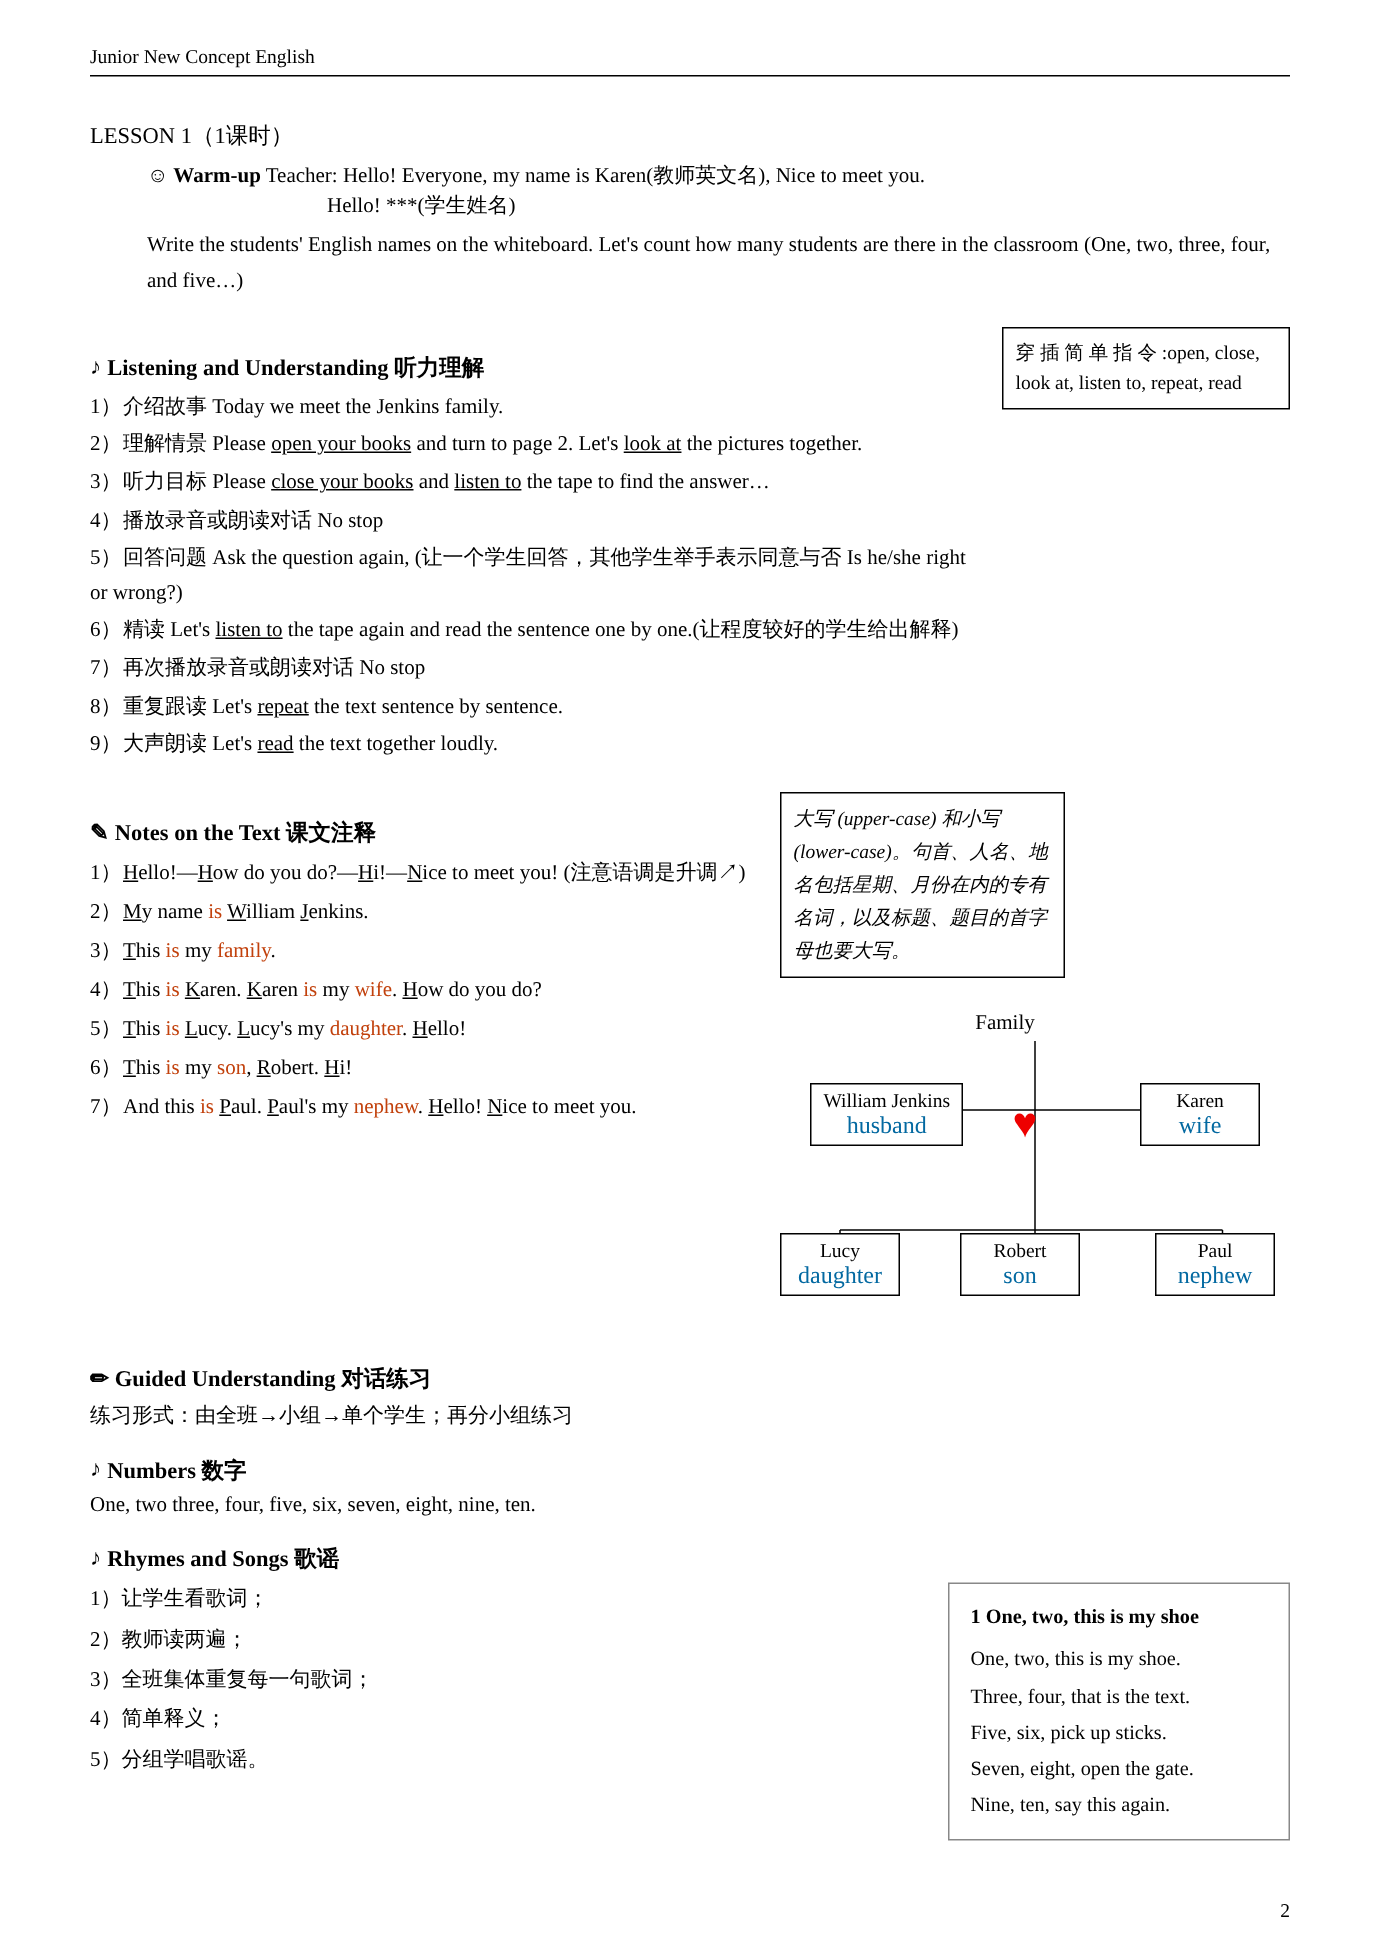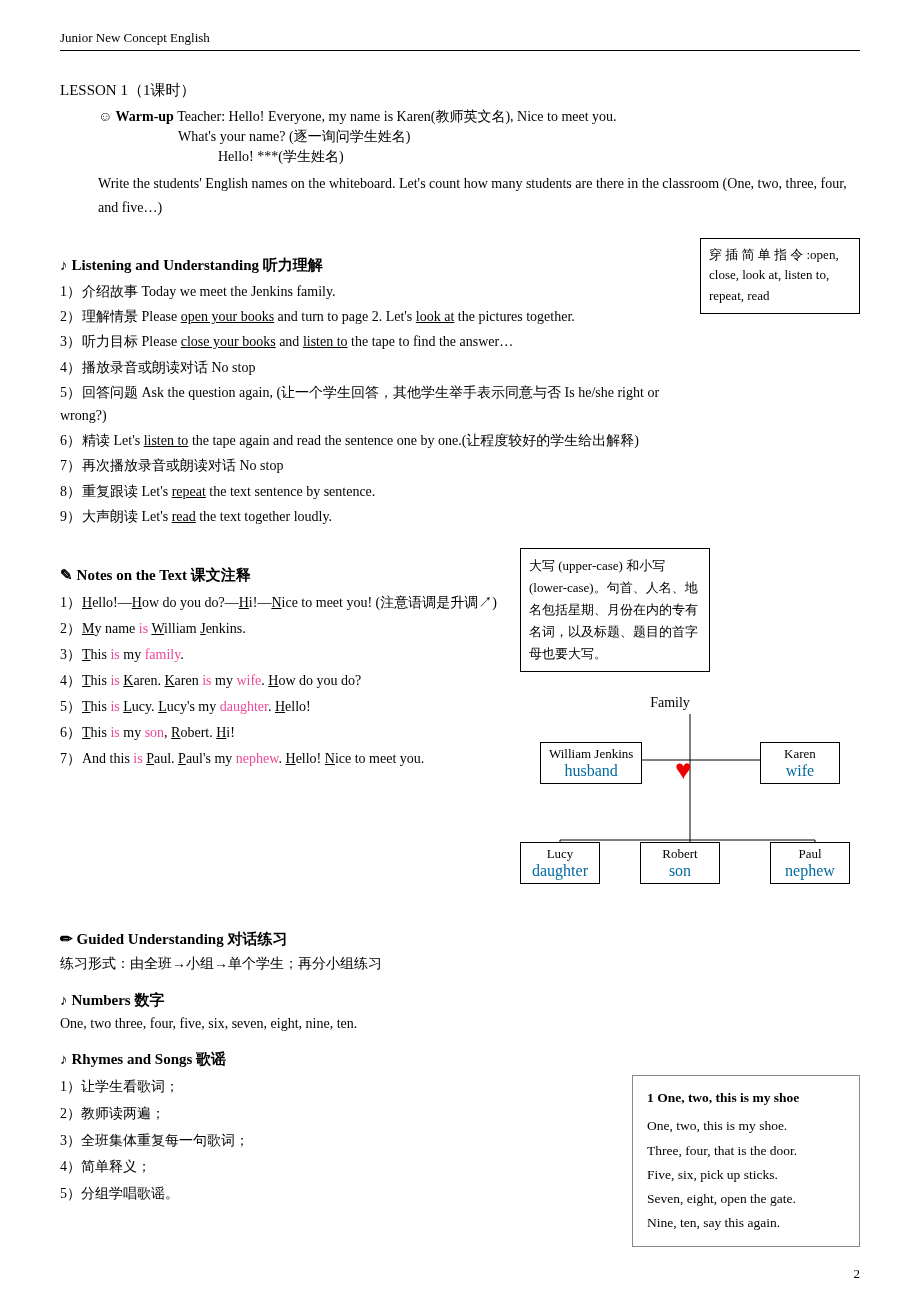--- a/index.html
+++ b/index.html
@@ -29,21 +29,21 @@
     .warmup-section p { margin-bottom: 2px; }
     .indent1 { margin-left: 80px; }
     .indent2 { margin-left: 120px; }
     .content-para { line-height: 1.7; }
 
     .section-title { font-weight: bold; font-size: 15px; margin-bottom: 6px; margin-top: 18px; display: flex; align-items: center; gap: 4px; }
 
     .two-col { display: flex; gap: 10px; }
     .main-col { flex: 1; }
     .side-box {
-      width: 160px;
+      width: 192px;
       border: 1px solid #000;
       padding: 6px 8px;
       font-size: 13px;
       line-height: 1.6;
       flex-shrink: 0;
       align-self: flex-start;
     }
 
     ol.lesson-list { list-style: none; margin-left: 0; }
     ol.lesson-list li { margin-bottom: 3px; line-height: 1.6; }
@@ -53,20 +53,21 @@
     .notes-section { margin-top: 16px; }
     .notes-section .two-col { align-items: flex-start; }
     .side-box2 {
       width: 190px;
       border: 1px solid #000;
       padding: 6px 8px;
       font-size: 13px;
       line-height: 1.7;
       flex-shrink: 0;
       align-self: flex-start;
+      font-style: italic;
     }
 
     
     .family-tree-container {
       position: relative;
       margin-top: 10px;
       width: 340px;
       height: 220px;
       flex-shrink: 0;
     }
@@ -102,21 +103,21 @@
     .ft-svg {
       position: absolute;
       top: 0; left: 0;
       width: 100%;
       height: 100%;
       pointer-events: none;
     }
 
     .notes-list { list-style: none; }
     .notes-list li { margin-bottom: 3px; line-height: 1.65; }
-    .green { color: #ec4899; }
+    .green { color: #c2410c; }
 
     .guided-section { margin-top: 18px; }
     .numbers-section { margin-top: 16px; }
     .rhymes-section { margin-top: 16px; }
     .rhymes-two-col { display: flex; gap: 20px; margin-top: 6px; }
     .rhymes-list { flex: 1; }
     .rhymes-list li { margin-bottom: 3px; line-height: 1.7; list-style: none; }
     .song-box {
       width: 228px;
       border: 1px solid #888;
@@ -142,21 +143,20 @@
   <span class="page-num"></span>
 </div>
 
 <div class="lesson-title">LESSON 1（1课时）</div>
 
 <div class="warmup-section">
   <p>
     <span><strong>☺ Warm-up</strong></span>
     <span>Teacher: Hello! Everyone, my name is Karen(教师英文名), Nice to meet you.</span>
   </p>
-  <p class="indent1">What's your name? (逐一询问学生姓名)</p>
   <p class="indent2">Hello! ***(学生姓名)</p>
   <p class="content-para" style="margin-top:6px;">Write the students' English names on the whiteboard. Let's count how many students are there in the classroom (One, two, three, four, and five…)</p>
 </div>
 
 <div class="two-col">
   <div class="main-col">
     <div class="section-title">
       <span>♪</span>
       <span>Listening and Understanding  听力理解</span>
     </div>
@@ -274,21 +274,21 @@
     <ol class="rhymes-list">
       <li>1）让学生看歌词；</li>
       <li>2）教师读两遍；</li>
       <li>3）全班集体重复每一句歌词；</li>
       <li>4）简单释义；</li>
       <li>5）分组学唱歌谣。</li>
     </ol>
     <div class="song-box">
       <div class="song-box-title">1 One, two, this is my shoe</div>
       <div>One, two, this is my shoe.</div>
-      <div>Three, four, that is the door.</div>
+      <div>Three, four, that is the text.</div>
       <div>Five, six, pick up sticks.</div>
       <div>Seven, eight, open the gate.</div>
       <div>Nine, ten, say this again.</div>
     </div>
   </div>
 </div>
 
 <div class="page-number-bottom">2</div>
 
 </body></html>

